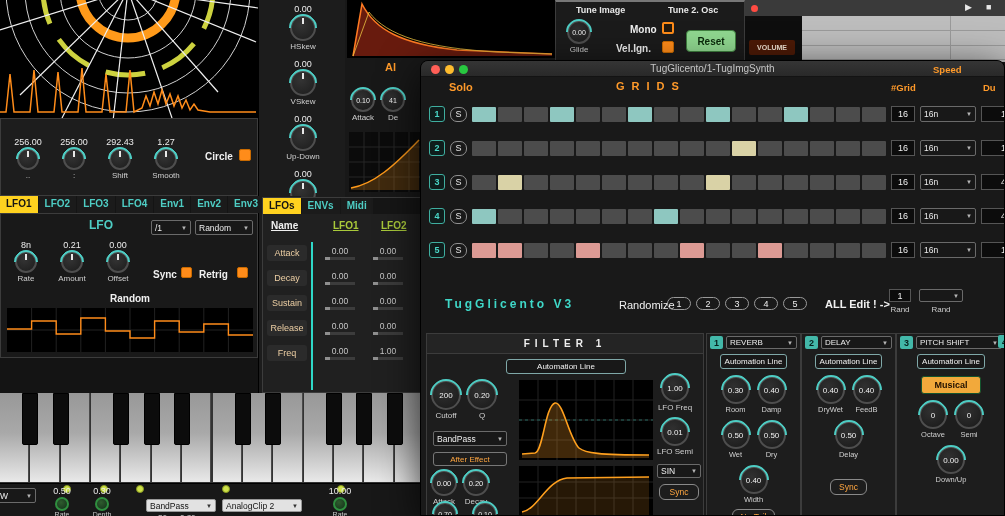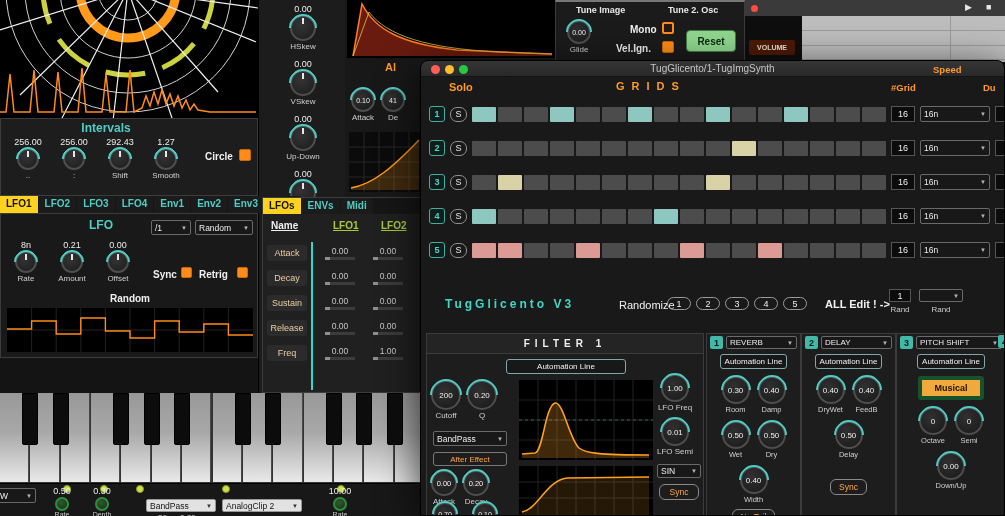--- a/index.html
+++ b/index.html
@@ -74,21 +74,21 @@
 .grow{display:flex;align-items:center;height:34px;padding-left:8px;gap:5px}
 .gnum{width:16px;height:16px;border:1px solid #3fae9f;color:#4ad8c8;background:#0f1d1c;border-radius:3px;
   font-size:9px;font-weight:bold;display:flex;align-items:center;justify-content:center;flex:none}
 .gsolo{width:17px;height:15px;border:1px solid #909090;color:#e8e8e8;border-radius:7px;
   font-size:9px;display:flex;align-items:center;justify-content:center;flex:none}
 .gcells{display:flex;gap:2px;flex:none}
 .gcell{width:24px;height:15px;background:#4c4c4c;border-radius:1px}
 .gcount{background:#0c0c0c;border:1px solid #555;color:#f0f0f0;font-size:9px;
   display:flex;align-items:center;justify-content:center}
 .grow .gcount{width:24px;height:16px;flex:none}
-.gspeed{width:70px;height:16px;flex:none}
+.gspeed{width:56px;height:16px;flex:none}
 .gdur{width:50px;height:16px;background:#0c0c0c;border:1px solid #555;color:#f0f0f0;font-size:9px;
   display:flex;align-items:center;justify-content:center;gap:4px;flex:none}
 .rbtn{width:24px;height:13px;border:1px solid #999;border-radius:7px;color:#eee;font-size:9px;
   display:flex;align-items:center;justify-content:center}
 
 
 .fpanel{background:#1d1d1d;border:1px solid #3c3c3c;overflow:hidden}
 .fhead{height:20px;background:#242424;border-bottom:1px solid #3c3c3c;color:#f0f0f0;
   font-size:10px;font-weight:bold;letter-spacing:5px;display:flex;align-items:center;justify-content:center}
 .auto-btn{border:1px solid #7fa8a8;border-radius:3px;color:#f0f0f0;font-size:8px;
@@ -105,21 +105,21 @@
 .fxnum{width:13px;height:13px;background:#43b8a9;color:#06211e;font-size:9px;font-weight:bold;
   border-radius:2px;display:flex;align-items:center;justify-content:center;flex:none}
 .fxsel{flex:1;height:13px;font-size:8px}
 .fxcol .auto-btn{margin-top:3px}
 .fxkrow{display:flex;gap:8px;margin-top:7px}
 .fxkrow .klabel{font-size:7.5px}
 .fxbtn{border:1px solid #8a8a8a;border-radius:6px;color:#ffa640;font-size:8.5px;padding:2px 8px;
   margin-top:5px;background:#1d1d1d;white-space:nowrap}
 .fx1 .fxbtn{margin-top:20px}
 .musical-btn{background:#f2a93b;color:#201000;font-weight:bold;font-size:9px;border-radius:3px;
-  padding:3px 12px;margin-top:7px;border:4px solid #14532d}
+  padding:3px 12px;margin-top:7px;border:1px solid #14532d}
 
 
 .kbd{background:#333;overflow:hidden}
 .wkey{position:absolute;top:0;height:89px;background:linear-gradient(#989898 0%,#a9a9a9 45%,#e9e9e9 100%);
   border-right:1px solid #4a4a4a}
 .bkey{position:absolute;top:0;width:16px;height:52px;background:#0c0c0c;border:1px solid #000;
   border-radius:0 0 2px 2px;z-index:2}
 .bbar{background:#181818;border-top:1px solid #000}
 .bkg{width:40px;text-align:center}
 </style>
@@ -270,21 +270,20 @@
       <line x1="128" y1="-10" x2="218" y2="92"></line>
       <line x1="128" y1="-10" x2="256" y2="42"></line>
       <line x1="128" y1="-10" x2="258" y2="8"></line>
     </g>
     <path d="M0 112 L6 112 L10 74 L14 112 L30 112 L34 70 L38 112 L54 112 L58 72 L62 112 L78 112 L82 68 L86 112
              L102 112 L106 74 L110 112 L126 112 L130 70 L134 112 L142 108 L146 96 L150 106 L154 92 L158 104
              L162 90 L166 104 L170 94 L174 106 L178 96 L182 108 L186 100 L190 110 L194 104 L198 110 L210 112 L256 112" stroke="#ff8c1a" stroke-width="1.5" fill="none"></path>
   </svg>
 
   <div class="panel" style="left:0;top:118px;width:258px;height:78px;background:#1d1d1d">
-    <div class="abs teal-title" style="left:0;top:2px;width:210px">Intervals</div>
     <div id="intervals-knobs" class="abs" style="left:4px;top:18px;display:flex">
         <div class="kgroup">
           <div class="kval">256.00</div>
           <div class="knob k22"></div>
           <div class="klabel">..</div>
         </div>
         <div class="kgroup">
           <div class="kval">256.00</div>
           <div class="knob k22"></div>
           <div class="klabel">:</div>

